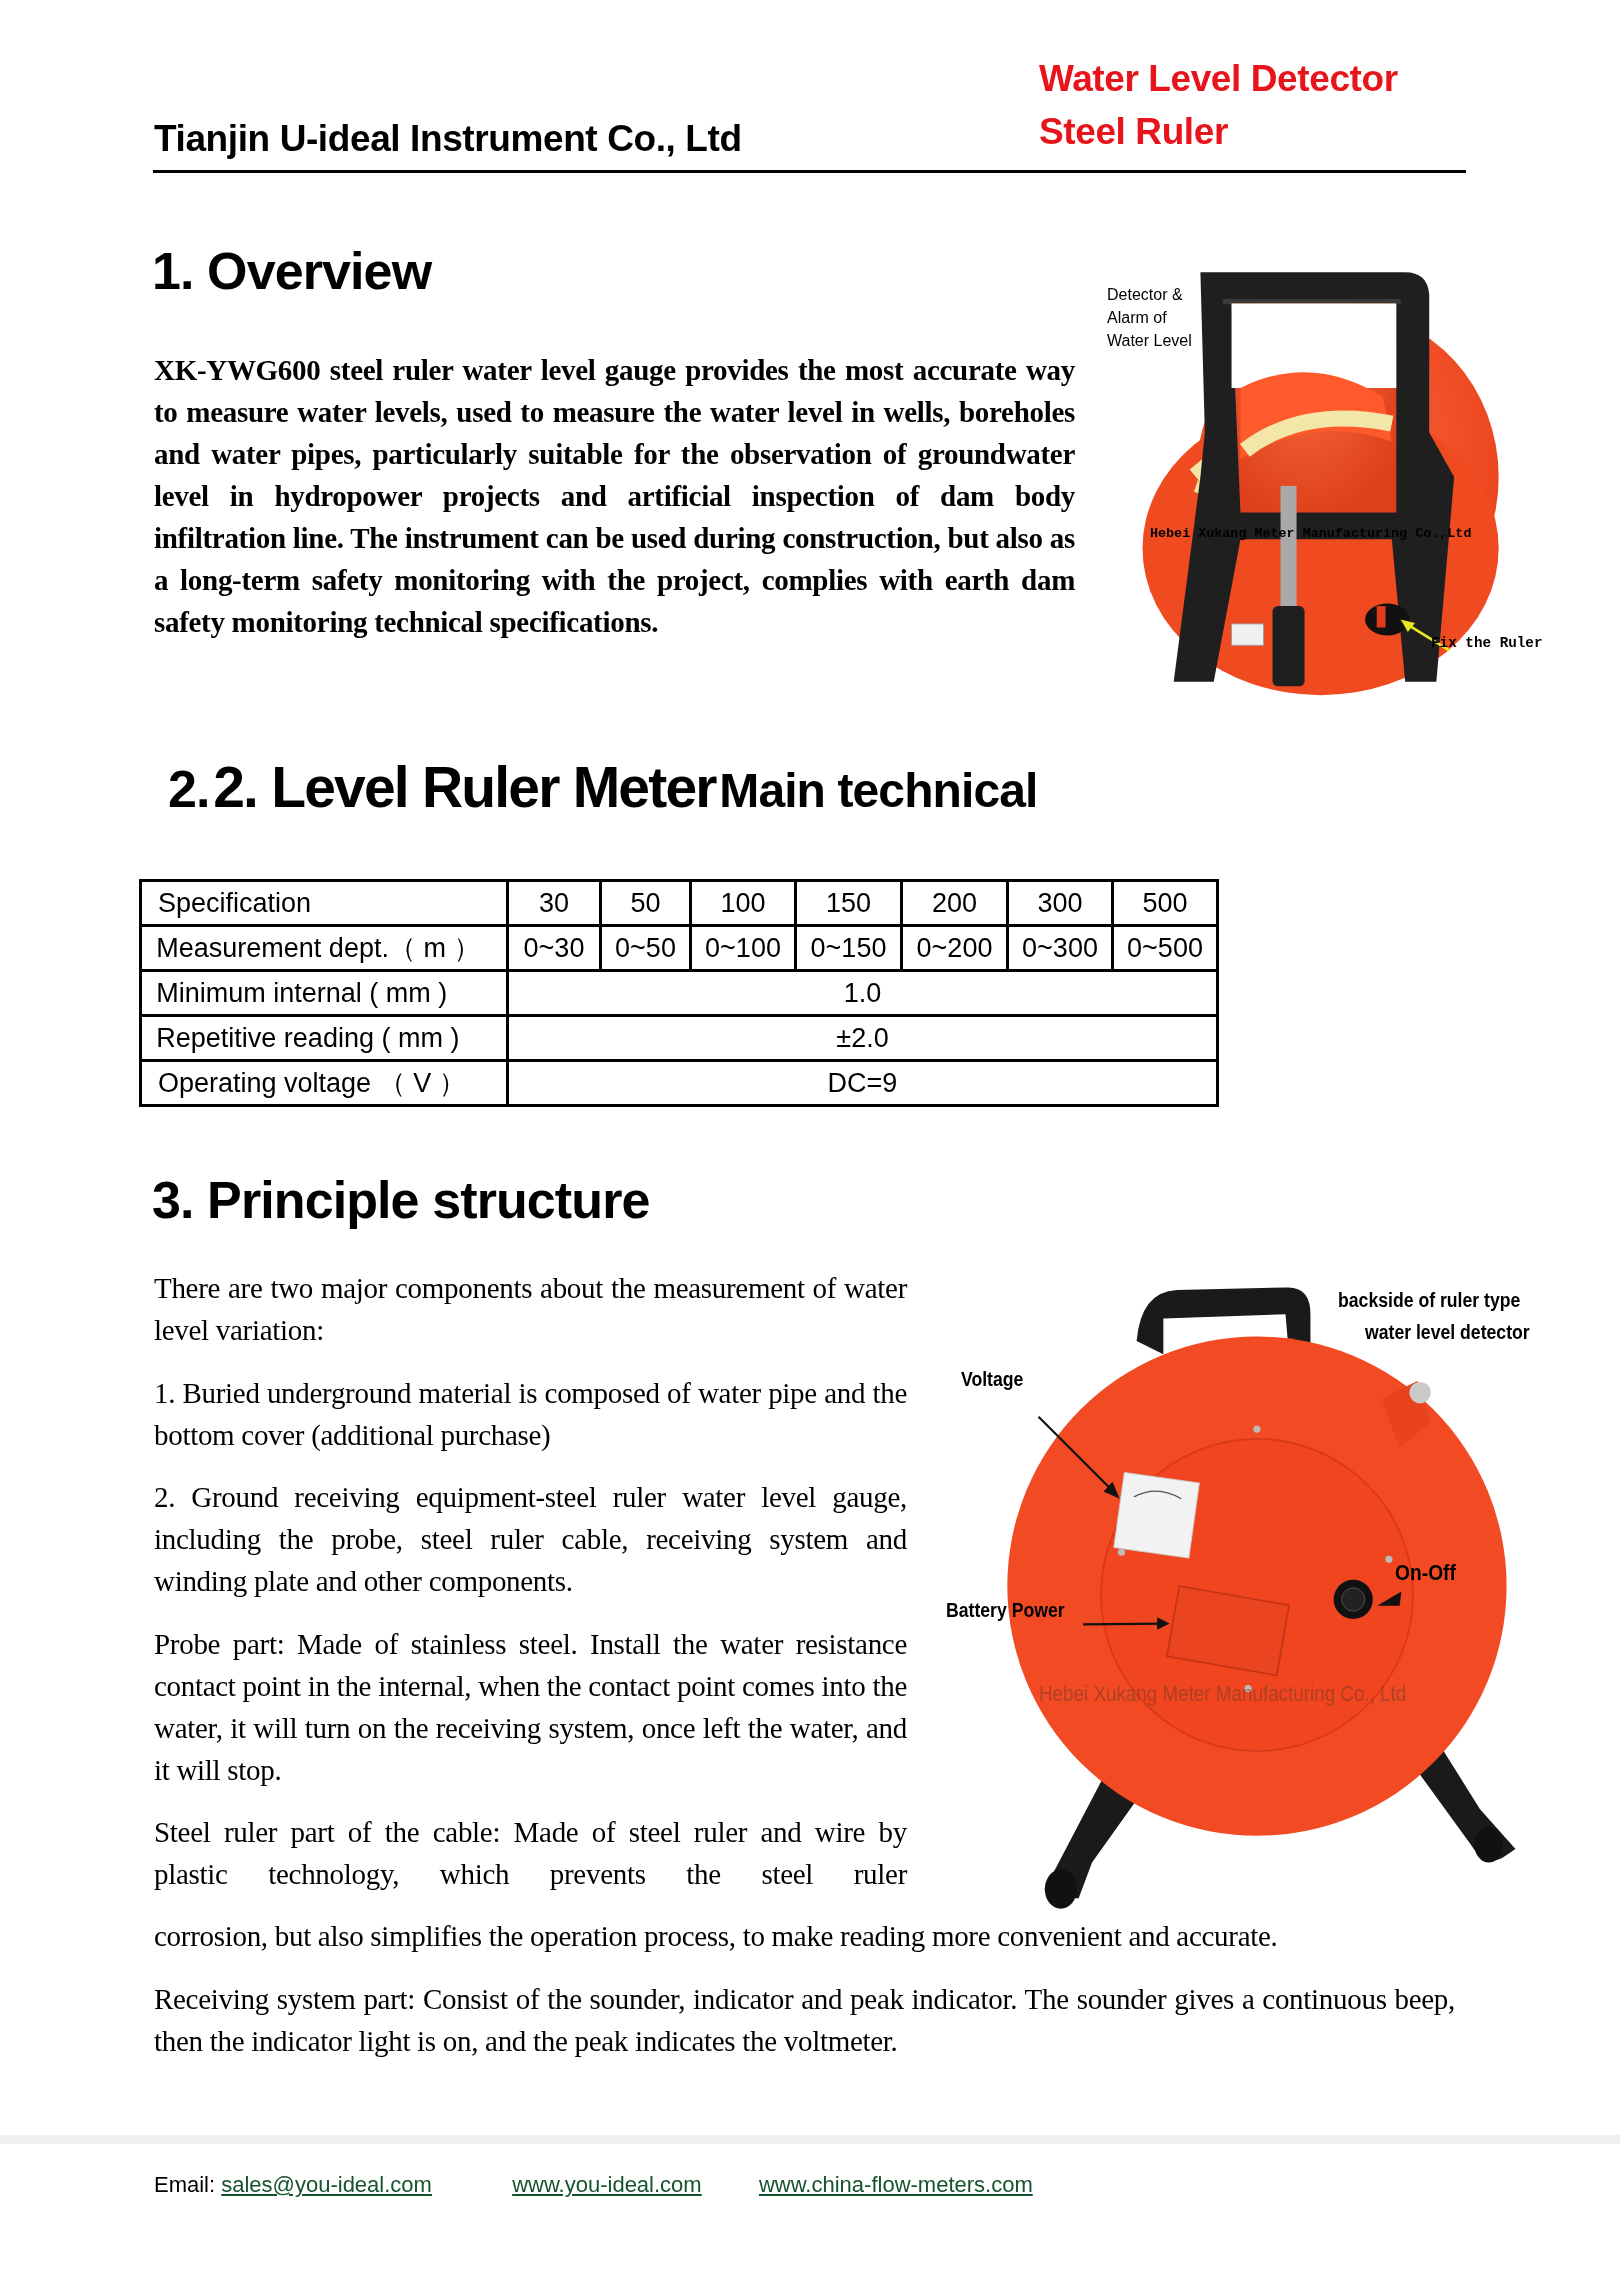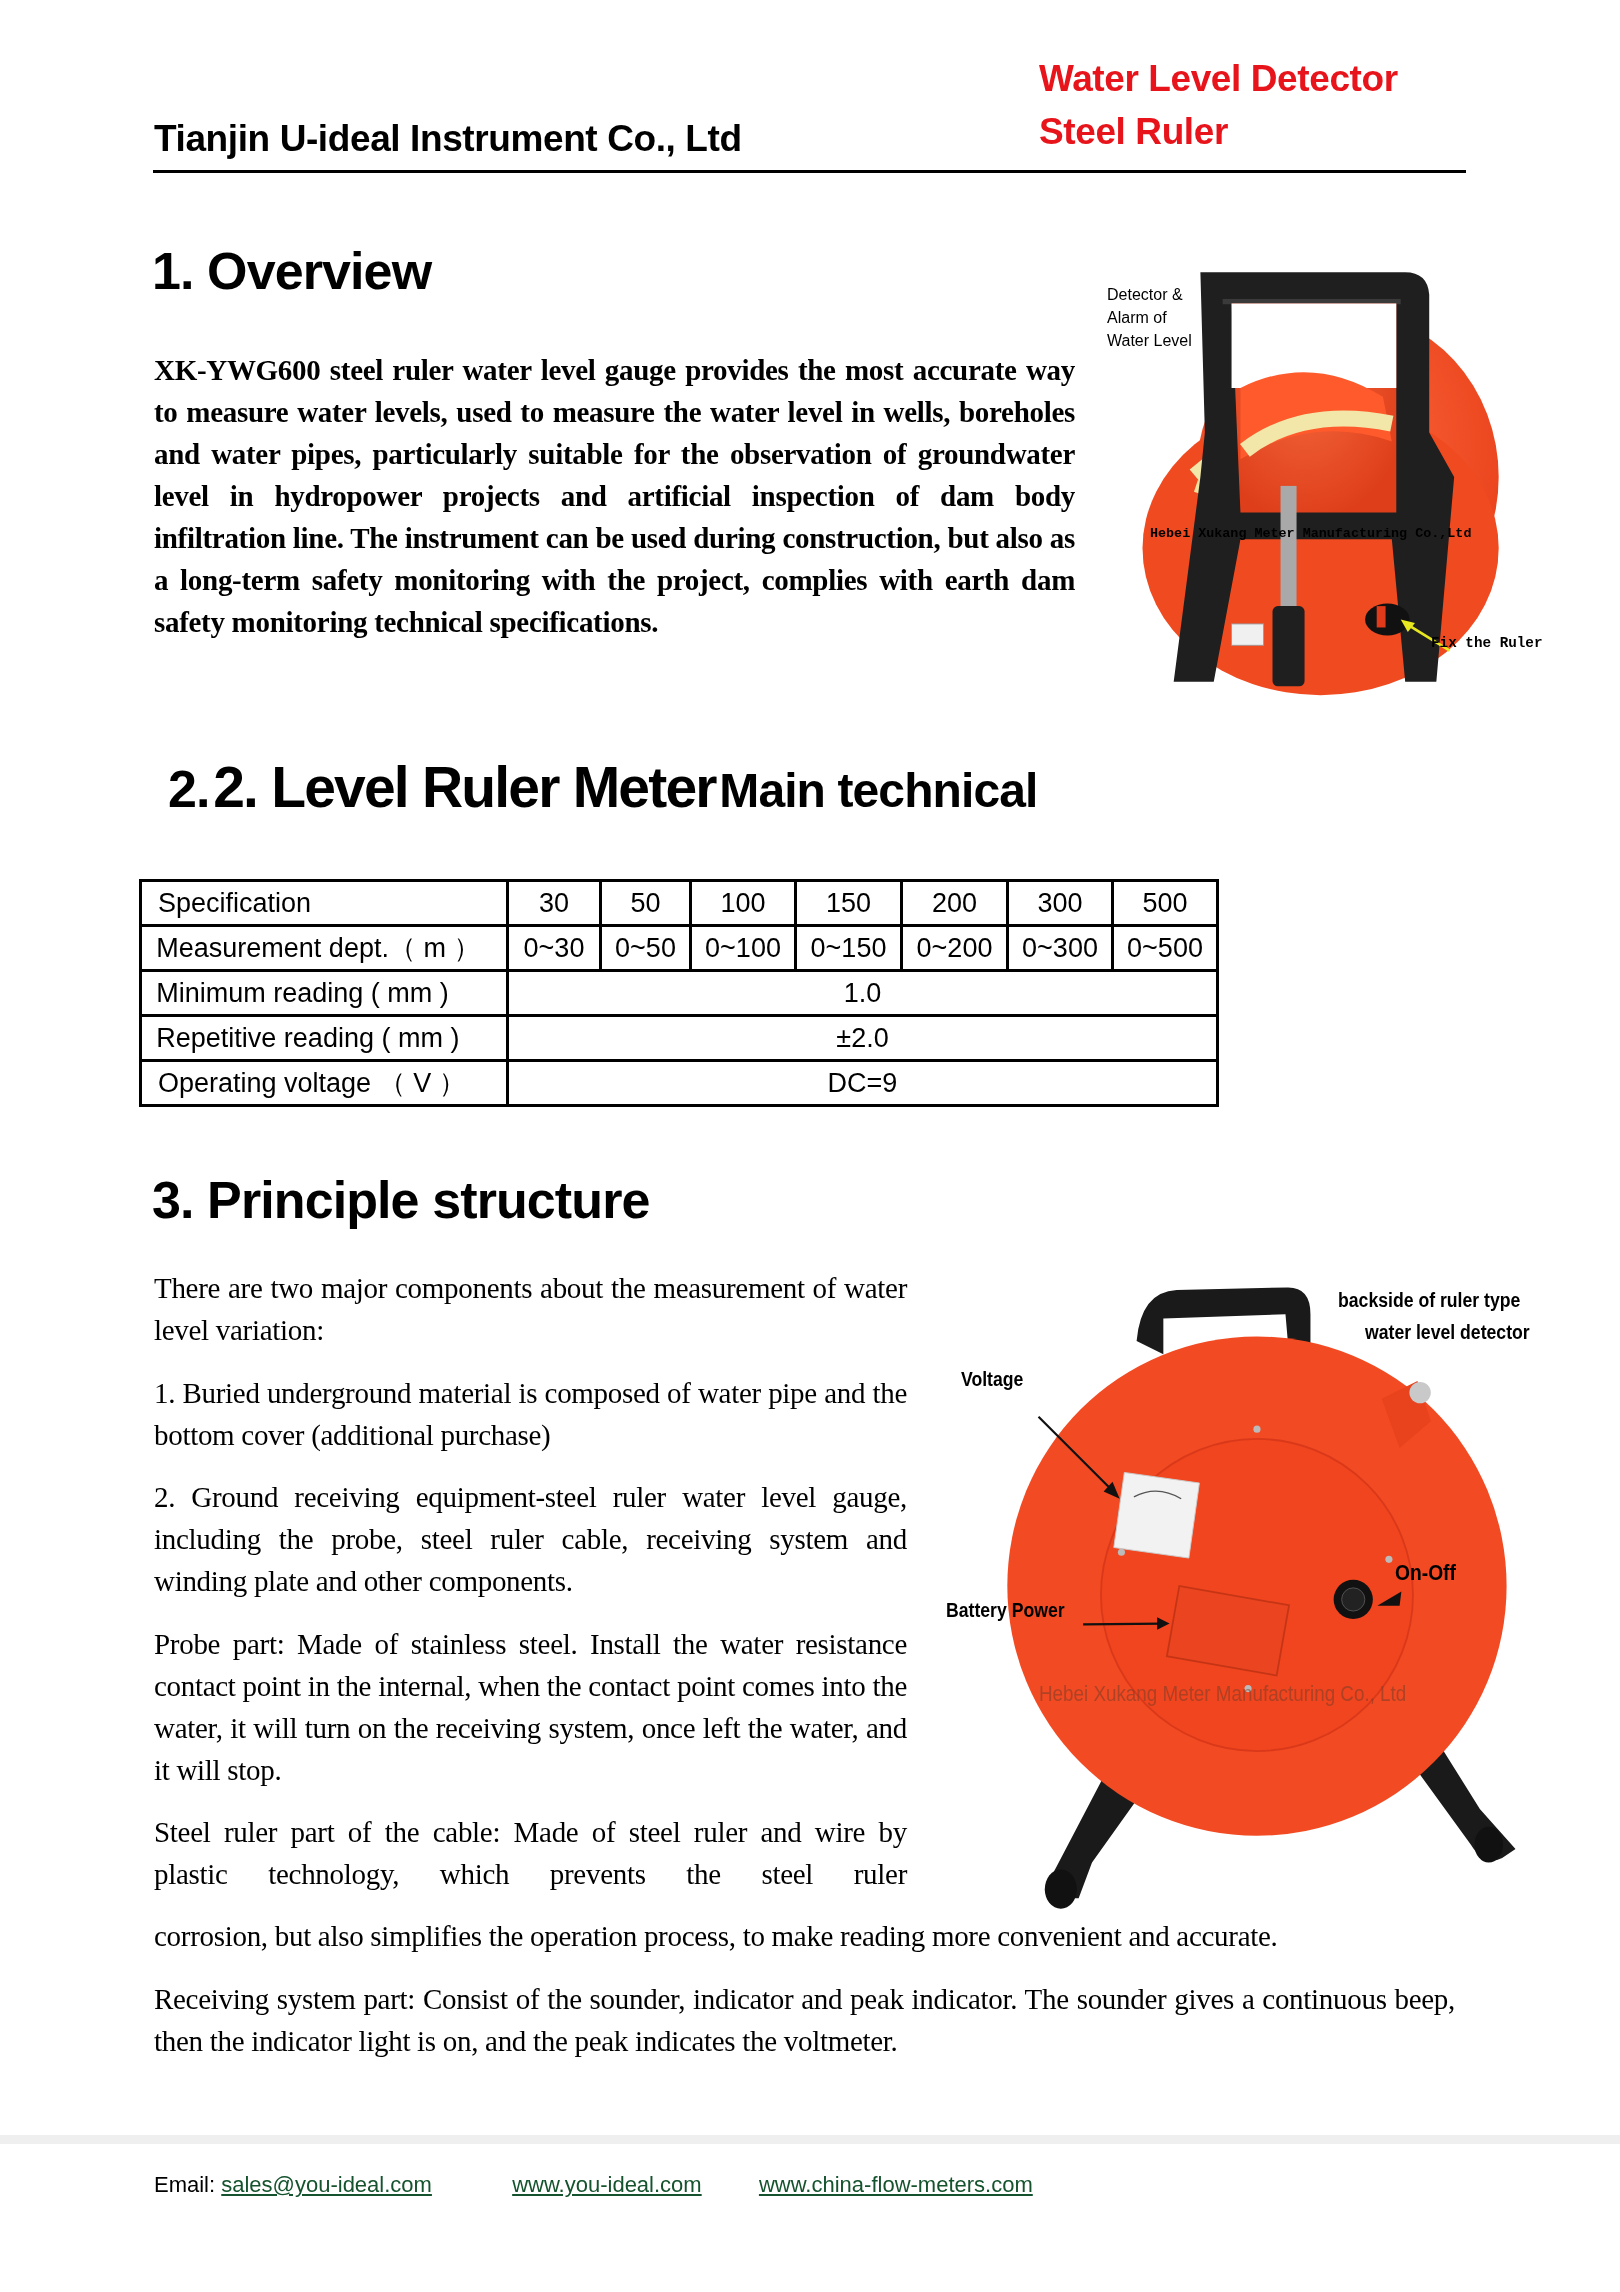--- a/index.html
+++ b/index.html
@@ -115,21 +115,21 @@
     <td class="lbl">Measurement dept.（ m ）</td>
     <td>0~30</td>
     <td>0~50</td>
     <td>0~100</td>
     <td>0~150</td>
     <td>0~200</td>
     <td>0~300</td>
     <td>0~500</td>
   </tr>
   <tr>
-    <td class="lbl">Minimum reading ( mm )</td>
+    <td class="lbl">Minimum internal ( mm )</td>
     <td colspan="7">1.0</td>
   </tr>
   <tr>
     <td class="lbl">Repetitive reading ( mm )</td>
     <td colspan="7">±2.0</td>
   </tr>
   <tr>
     <td class="lbl c">Operating voltage （ V ）</td>
     <td colspan="7">DC=9</td>
   </tr>

